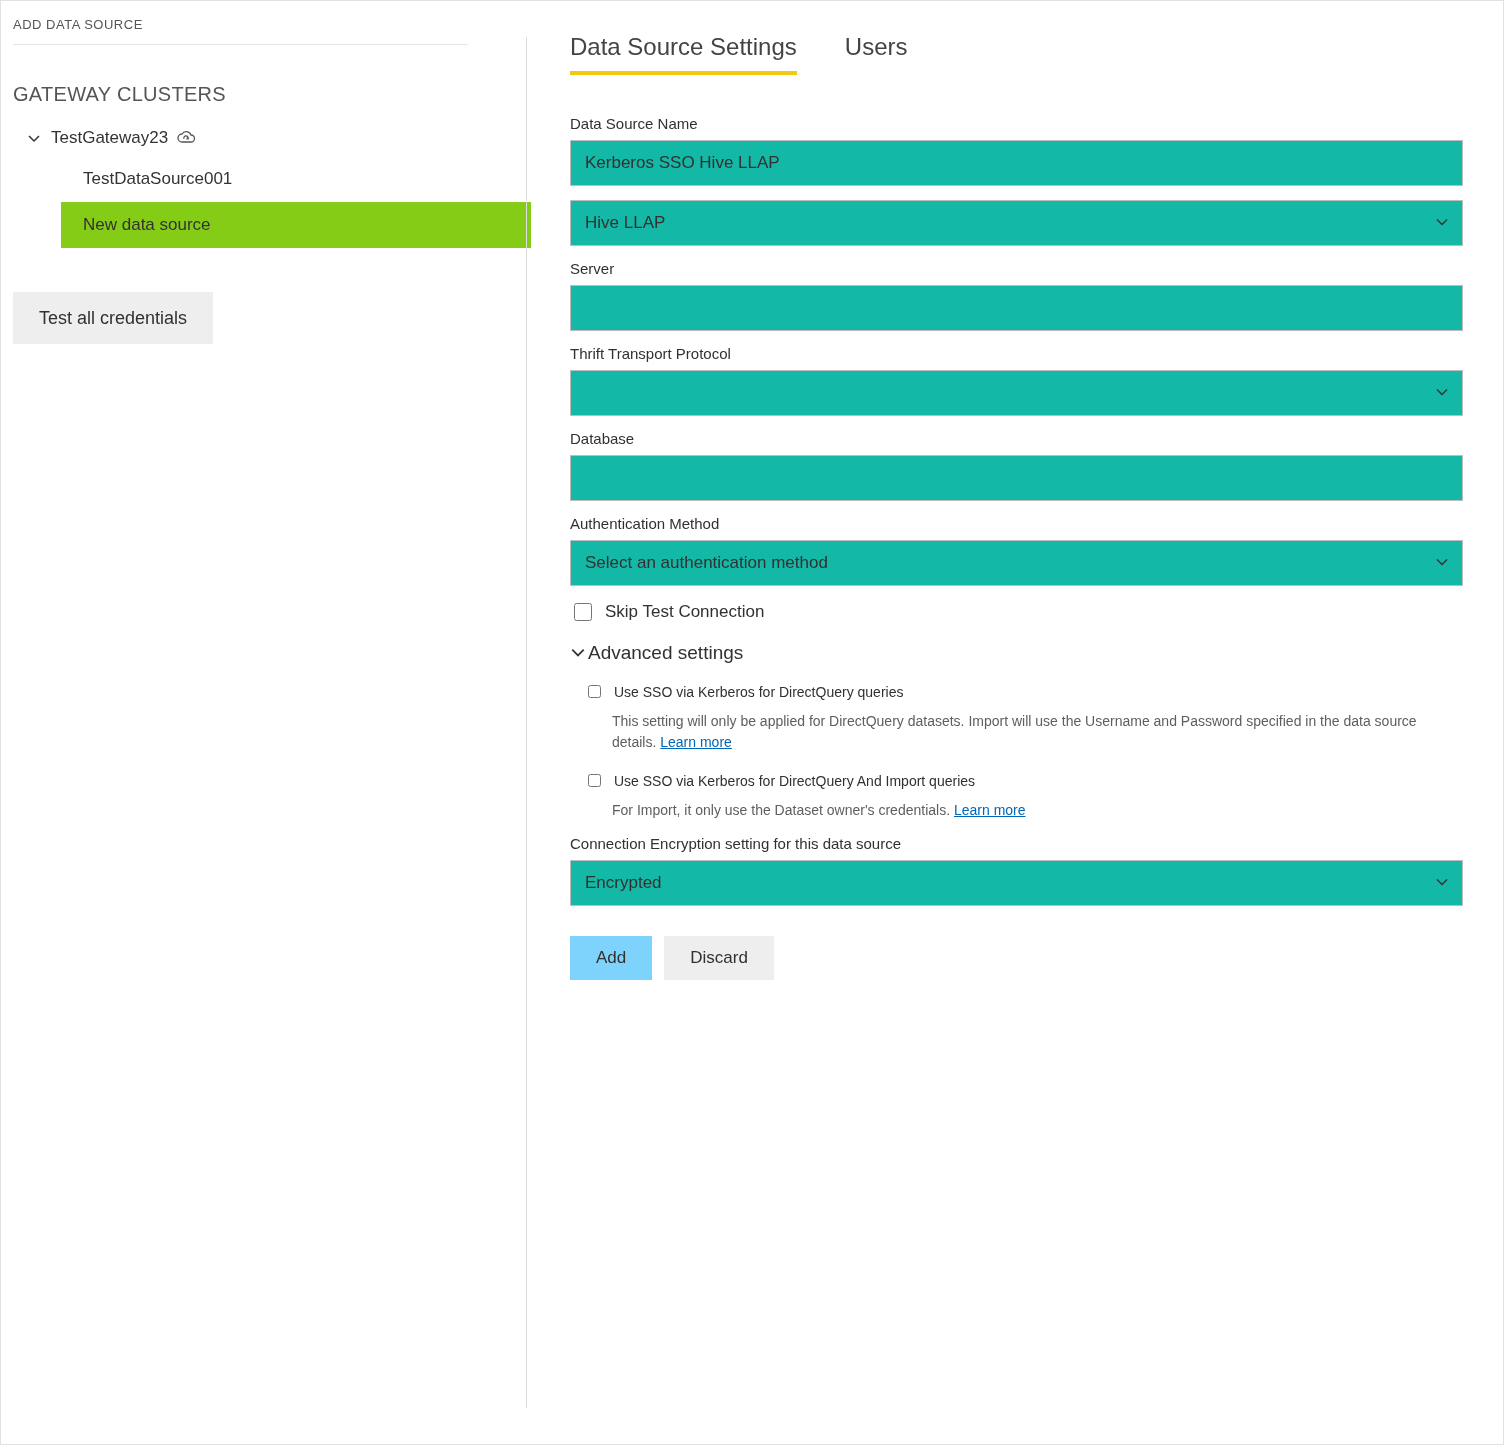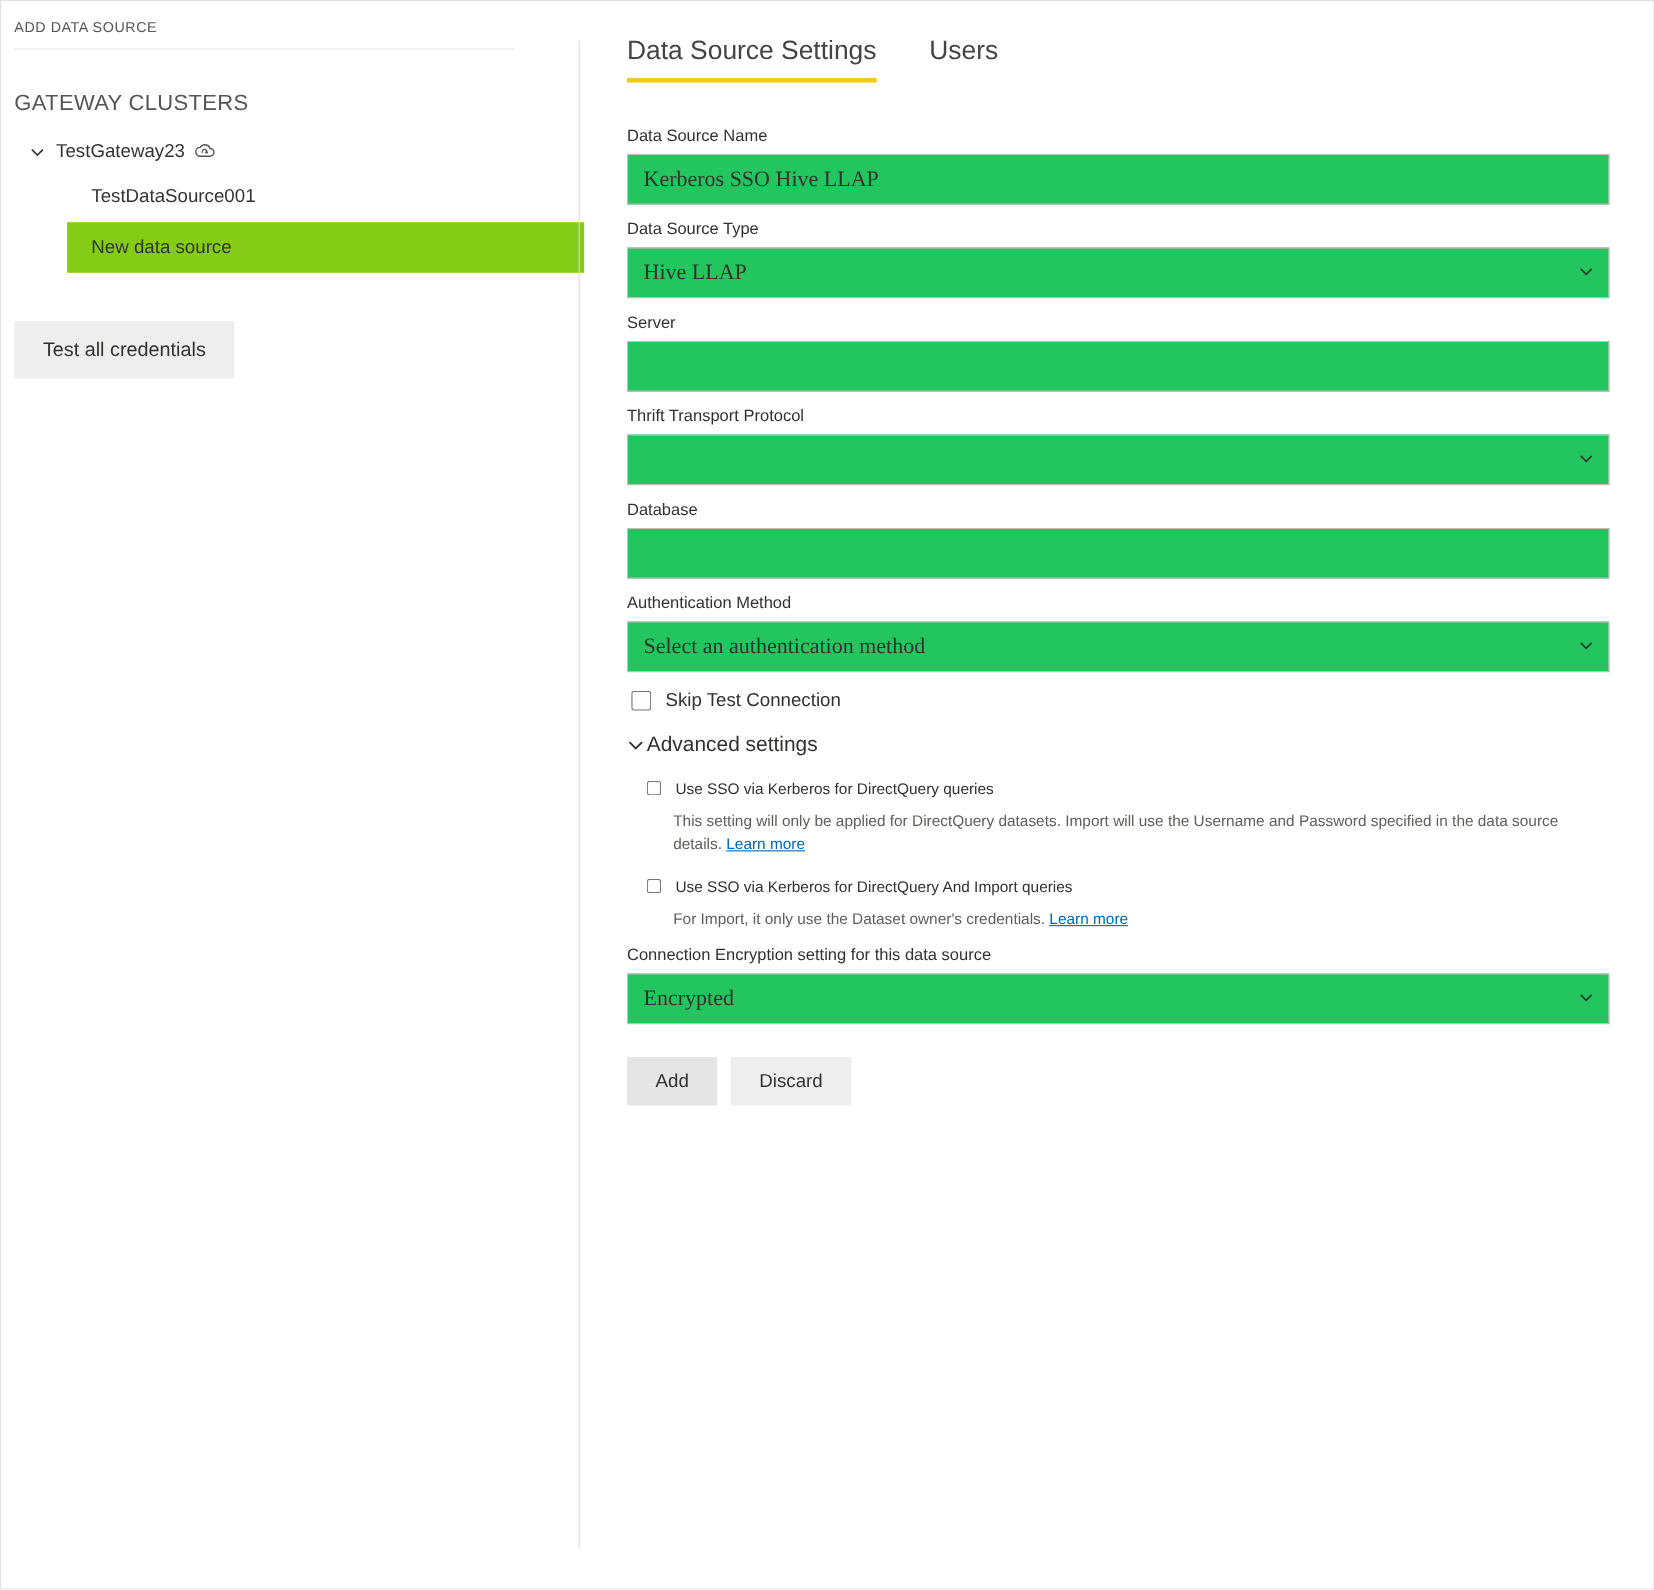--- a/index.html
+++ b/index.html
@@ -120,25 +120,25 @@
   .form-label {
     font-size: 15px;
     color: #323130;
     margin-bottom: 8px;
     margin-top: 14px;
   }
   .form-input, .form-select {
     width: 100%;
     height: 46px;
     border: 1px solid #bdbdbd;
-    background: #22c55e;
-    font-size: 20px;
+    background: #14b8a6;
+    font-size: 17px;
     color: #323130;
     padding: 0 14px;
-    font-family: Liberation Serif, serif;
+    font-family: Liberation Sans, sans-serif;
   }
   .form-select {
     appearance: none;
     background-image: none;
     position: relative;
   }
   .select-wrap { position: relative; width: 100%; }
   .select-wrap .caret {
     position: absolute;
     right: 14px;
@@ -192,21 +192,21 @@
     margin-top: 30px;
   }
   .btn {
     height: 44px;
     padding: 0 26px;
     border: none;
     font-size: 17px;
     cursor: pointer;
     font-family: inherit;
   }
-  .btn-primary { background: #e5e5e5; color: #323130; }
+  .btn-primary { background: #7dd3fc; color: #323130; }
   .btn-secondary { background: #eee; color: #323130; }
 </style>
 </head>
 <body>
 
 <div class="page">
 
   <div class="sidebar">
     <div class="add-ds">ADD DATA SOURCE</div>
     <div class="gateway-header">GATEWAY CLUSTERS</div>
@@ -243,21 +243,20 @@
       <div class="tab active">Data Source Settings</div>
       <div class="tab">Users</div>
     </div>
 
     <div class="field-block">
       <div class="form-label">Data Source Name</div>
       <input class="form-input" value="Kerberos SSO Hive LLAP" style="">
     </div>
 
     <div class="field-block">
-      <div class="form-label">Data Source Type</div>
       <div class="select-wrap">
         <input class="form-select" readonly="" value="Hive LLAP" style="">
         <span class="caret">
           <svg width="14" height="14" viewBox="0 0 14 14">
               <path d="M2 5 L7 10 L12 5" fill="none" stroke="#333" stroke-width="1.5"></path>
             </svg>
         </span>
       </div>
     </div>
 

